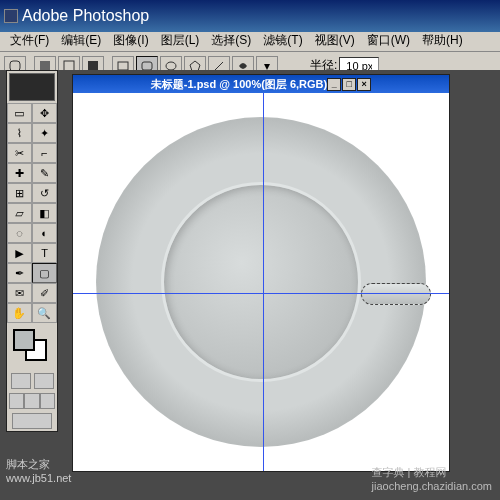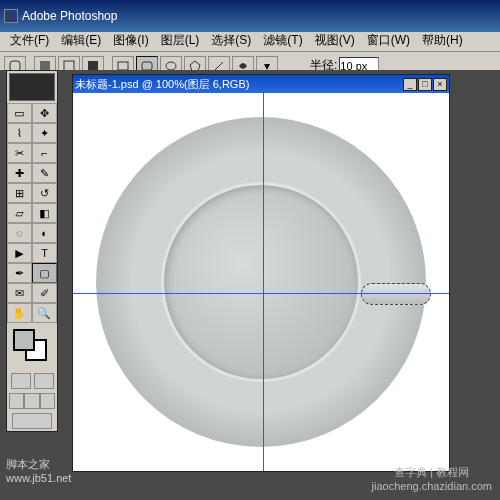--- a/index.html
+++ b/index.html
@@ -1,57 +1,57 @@
 <!DOCTYPE html>
 <html><head>
 <meta charset="utf-8">
 <style>
 * { margin: 0; padding: 0; box-sizing: border-box; font-family: "SimSun", sans-serif; }
 body { background: #494949; width: 500px; height: 500px; overflow: hidden; position: relative; }
 
-.titlebar { background: linear-gradient(#0a246a, #3a6ea5); height: 31px; display: flex; align-items: center; padding: 16px 4px; color: white; font-size: 12px; }
+.titlebar { background: linear-gradient(#0a246a, #3a6ea5); height: 31px; display: flex; align-items: center; padding: 16px 4px; color: white; font-size: 16px; }
 .titlebar .ps-icon { width: 14px; height: 14px; background: #2b3d6b; margin-right: 4px; border: 1px solid #888; }
 
 .menubar { background: #d4d0c8; height: 20px; display: flex; align-items: flex-start; padding: 0 4px; font-size: 12px; border-bottom: 1px solid #888; }
 .menubar span { padding: 0 6px; cursor: default; }
 
 .options { background: #d4d0c8; height: 28px; display: flex; align-items: center; padding: 0 4px; font-size: 12px; border-bottom: 1px solid #888; gap: 2px; }
 .opt-btn { width: 22px; height: 20px; background: #d4d0c8; border: 1px solid #888; display: flex; align-items: center; justify-content: center; }
 .opt-btn.pressed { border: 1px inset #666; background: #c0c0c0; }
 .opt-sep { width: 4px; }
-.radius-input { width: 40px; height: 18px; background: white; border: 1px inset #888; font-size: 11px; padding: 0 0; }
+.radius-input { width: 40px; height: 18px; background: white; border: 1px inset #888; font-size: 11px; padding: 0 6px; }
 
 .workspace { position: absolute; top: 70px; left: 0; right: 0; bottom: 0; background: #494949; }
 
 .toolbox { position: absolute; top: 0; left: 6px; width: 52px; background: #d4d0c8; border: 1px solid #222; }
 .tool-row { display: flex; }
 .tool { width: 25px; height: 20px; border: 1px solid #999; background: #d4d0c8; display: flex; align-items: center; justify-content: center; font-size: 11px; cursor: pointer; }
 .tool.active { background: #bbb; border: 1px inset #666; }
 .swatch-area { height: 40px; position: relative; margin: 4px; }
 .swatch-fg { position: absolute; width: 22px; height: 22px; background: #b8bcbc; border: 2px solid #000; top: 2px; left: 2px; z-index: 2; }
 .swatch-bg { position: absolute; width: 22px; height: 22px; background: #fff; border: 2px solid #000; top: 12px; left: 14px; }
 .mode-row { display: flex; justify-content: space-around; padding: 2px; }
 .mode-btn { width: 20px; height: 16px; border: 1px solid #888; background: #ccc; }
 
 .doc-window { position: absolute; top: 4px; left: 72px; width: 378px; height: 398px; background: #d4d0c8; border: 1px solid #222; }
-.doc-title { background: linear-gradient(#0a4abe, #2a6ade); height: 18px; display: flex; align-items: center; justify-content: space-between; padding: 0 2px; color: white; font-size: 11px; font-weight: normal; }
+.doc-title { background: linear-gradient(#0a4abe, #2a6ade); height: 18px; display: flex; align-items: center; justify-content: center; padding: 0 2px; color: white; font-size: 11px; font-weight: bold; }
 .doc-ctrl { display: flex; gap: 1px; }
 .doc-ctrl div { width: 14px; height: 13px; background: #d4d0c8; border: 1px solid #222; font-size: 9px; text-align: center; color: #000; line-height: 11px; }
 .canvas { position: absolute; top: 18px; left: 0; right: 0; bottom: 0; background: white; overflow: hidden; }
 
 .plate { position: absolute; left: 50%; top: 50%; transform: translate(-50%, -50%); }
 .ring1 { width: 330px; height: 330px; border-radius: 50%; background: radial-gradient(circle, #d0d4d4 55%, #b8bcbc 70%, #d0d4d4 85%, #a8acac 100%); position: absolute; left: 50%; top: 50%; transform: translate(-50%, -50%); }
 .ring2 { width: 200px; height: 200px; border-radius: 50%; background: radial-gradient(circle at 40% 40%, #d8dcdc, #b0b4b4); border: 3px solid #e0e4e4; position: absolute; left: 50%; top: 50%; transform: translate(-50%, -50%); box-shadow: inset 2px 2px 8px rgba(0,0,0,0.2); }
 .handle { position: absolute; width: 70px; height: 22px; border: 1px dashed #444; border-radius: 11px; background: linear-gradient(#e0e4e4, #b8bcbc); left: 288px; top: 190px; }
 
 .guide-v { position: absolute; width: 1px; height: 100%; background: #3355ee; top: 0; }
 .guide-h { position: absolute; height: 1px; width: 100%; background: #3355ee; left: 0; }
 
 .watermark { position: absolute; bottom: 16px; left: 6px; color: #ccc; font-size: 11px; }
-.watermark2 { position: absolute; bottom: 8px; right: 8px; color: #bbb; font-size: 11px; text-align: center; }
+.watermark2 { position: absolute; bottom: 8px; right: 8px; color: #bbb; font-size: 11px; text-align: left; }
 </style>
 </head>
 <body>
 
 <div class="titlebar">
   <div class="ps-icon"></div>
   <span>Adobe Photoshop</span>
 </div>
 
 <div class="menubar">

